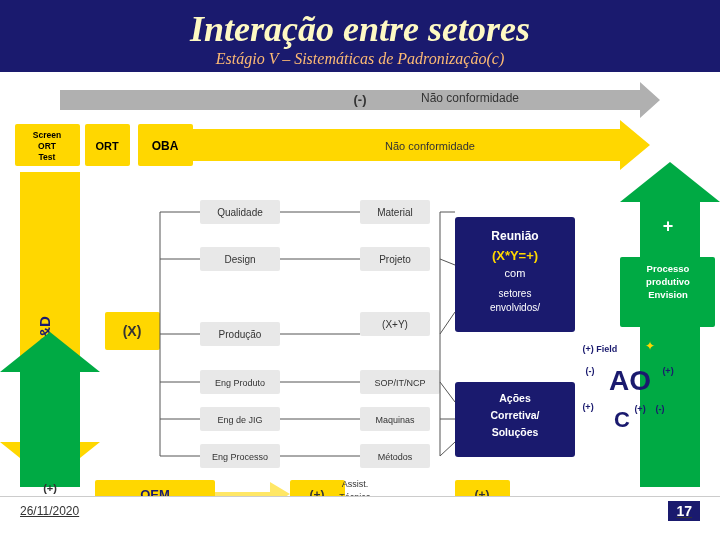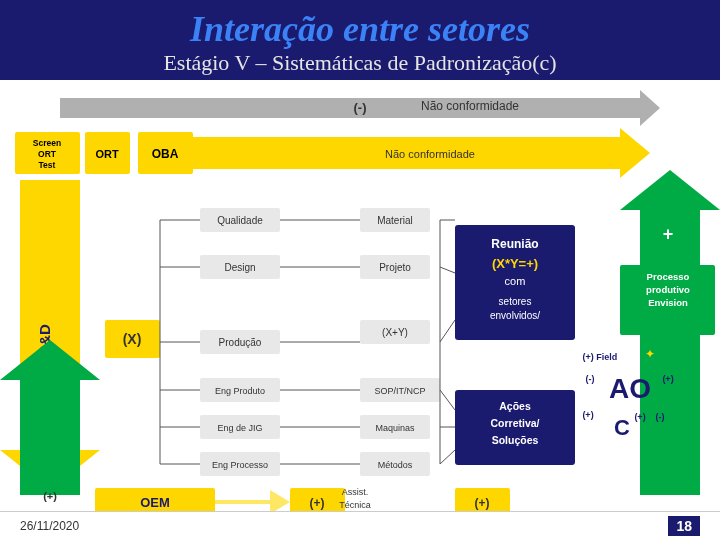--- a/index.html
+++ b/index.html
@@ -22,26 +22,27 @@
     
     .header {
       background: #1a1a6e;
       padding: 8px 20px 4px;
       text-align: center;
     }
     .main-title {
       font-size: 36px;
       font-style: italic;
       font-weight: bold;
-      color: #3b82f6;
+      color: #fef9c3;
       font-family: 'Times New Roman', serif;
     }
     .sub-title {
-      font-size: 22px;
-      color: #e5e5e5;
+      font-size: 16px;
+      font-style: italic;
+      color: #fdba74;
       font-family: 'Times New Roman', serif;
     }
 
     
     .content {
       background: white;
       position: relative;
       height: 450px;
       overflow: hidden;
     }
@@ -51,31 +52,32 @@
       position: absolute;
       top: 0;
       left: 0;
       width: 720px;
       height: 450px;
     }
 
     
     .footer {
       position: absolute;
-      bottom: 0;
+      bottom: 15px;
       left: 0;
       right: 0;
       display: flex;
       justify-content: space-between;
       align-items: center;
       padding: 4px 20px;
       background: white;
       border-top: 1px solid #ccc;
       font-size: 12px;
       color: #333;
+      text-decoration: underline;
     }
 
     .page-num {
       background: #1a1a6e;
       color: white;
       padding: 2px 8px;
       font-size: 14px;
       font-weight: bold;
     }
   </style>
@@ -239,16 +241,16 @@
       <line x1="440" y1="310" x2="455" y2="330" stroke="#555" stroke-width="1"></line>
       <line x1="440" y1="347" x2="455" y2="347" stroke="#555" stroke-width="1"></line>
       <line x1="440" y1="384" x2="455" y2="370" stroke="#555" stroke-width="1"></line>
       <line x1="440" y1="140" x2="440" y2="384" stroke="#555" stroke-width="1"></line>
 
     </svg>
   </div>
 
   <div class="footer">
     <span>26/11/2020</span>
-    <span class="page-num">18</span>
+    <span class="page-num">17</span>
   </div>
 
 </div>
 
 </body></html>

